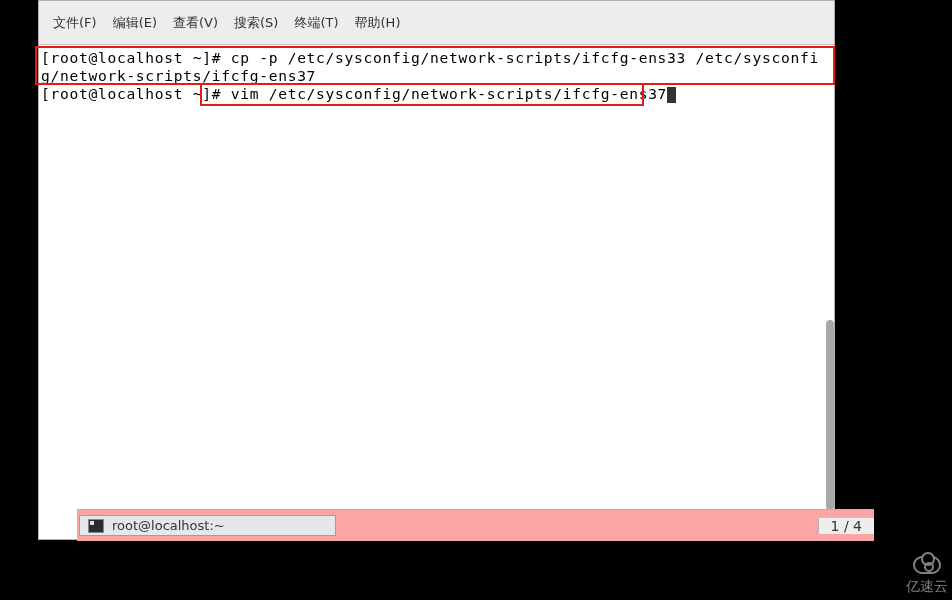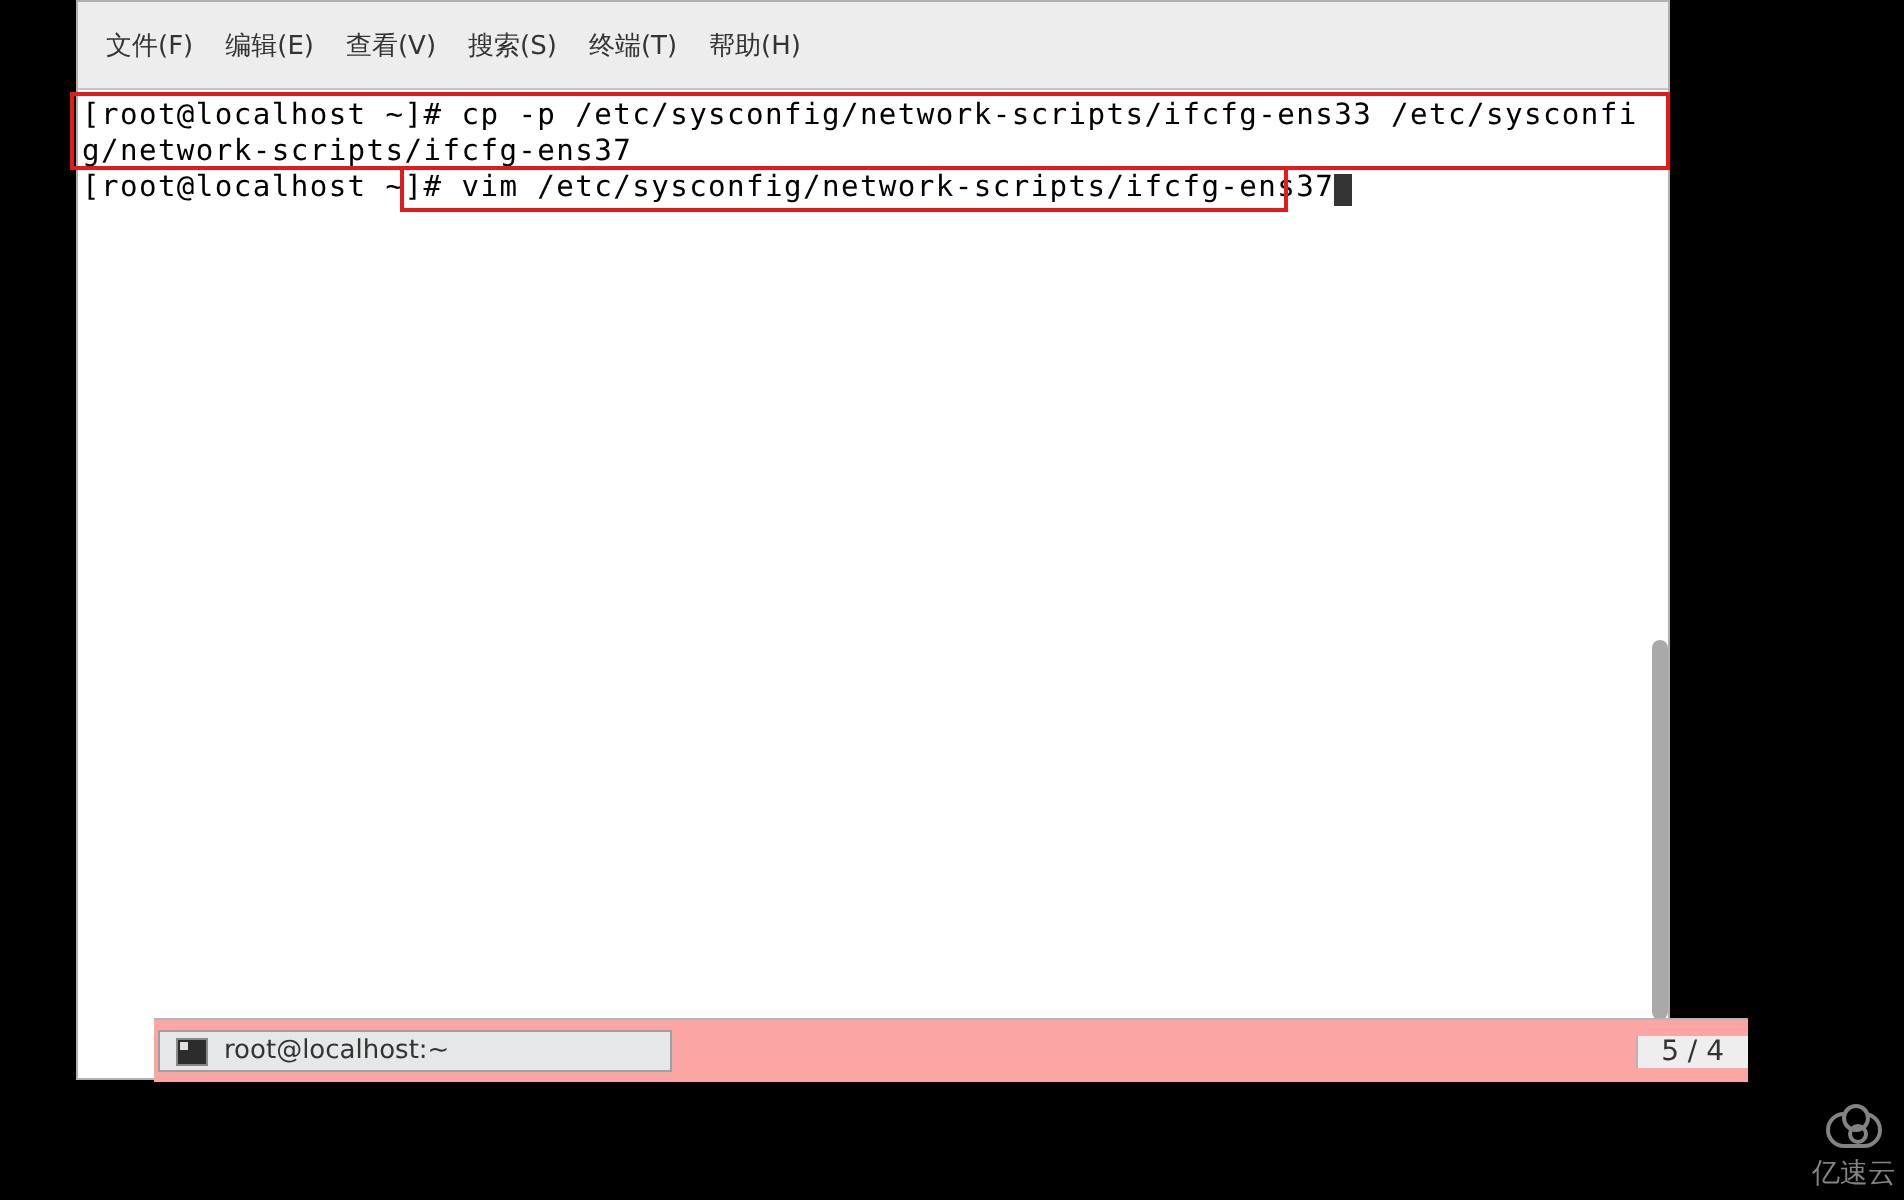--- a/index.html
+++ b/index.html
@@ -186,20 +186,20 @@
 
     <div class="vscroll"></div>
   </div>
 
   <div class="taskbar">
     <div class="task-btn">
       <span class="task-icon"></span>
       <span>root@localhost:~</span>
     </div>
     <div class="task-spacer"></div>
-    <div class="page-ind">5 / 4</div>
+    <div class="page-ind">1 / 4</div>
   </div>
 </div>
 
 <div class="watermark">
   <span class="wm-cloud"></span>
   <span>亿速云</span>
 </div>
 
 </body></html>

